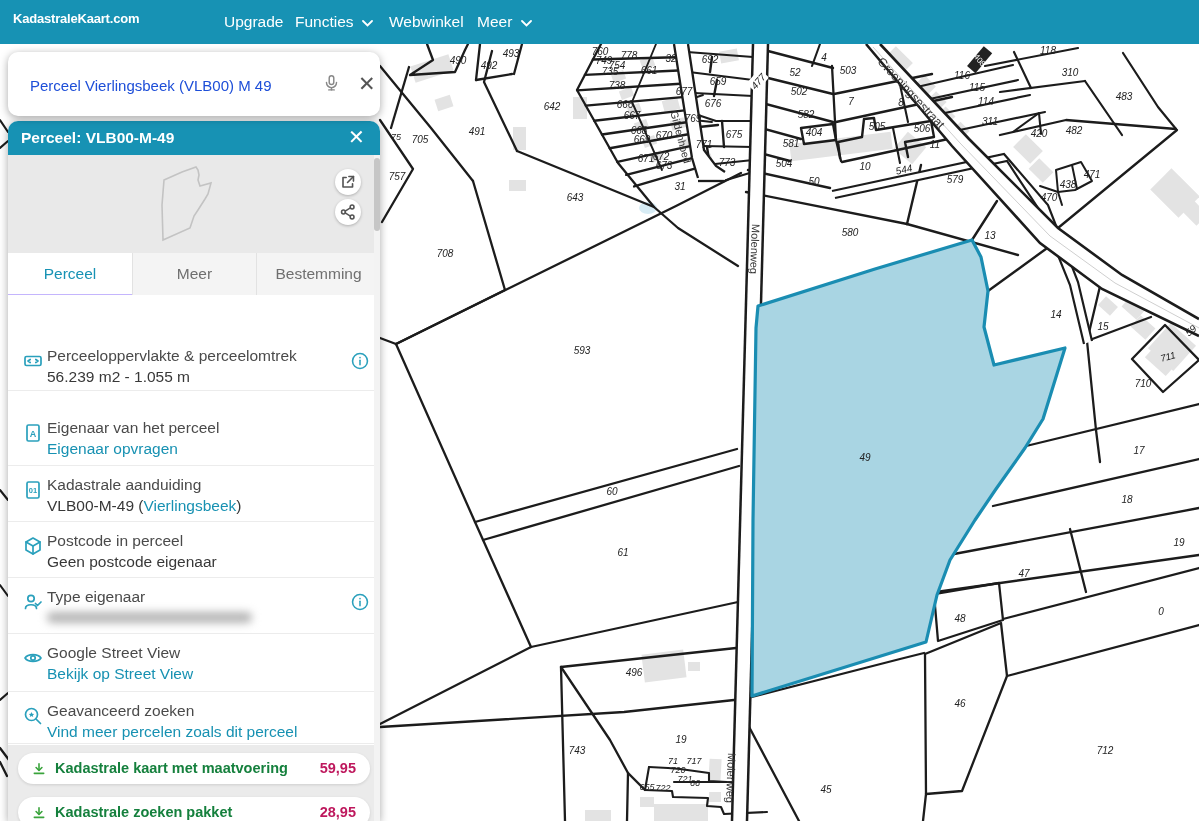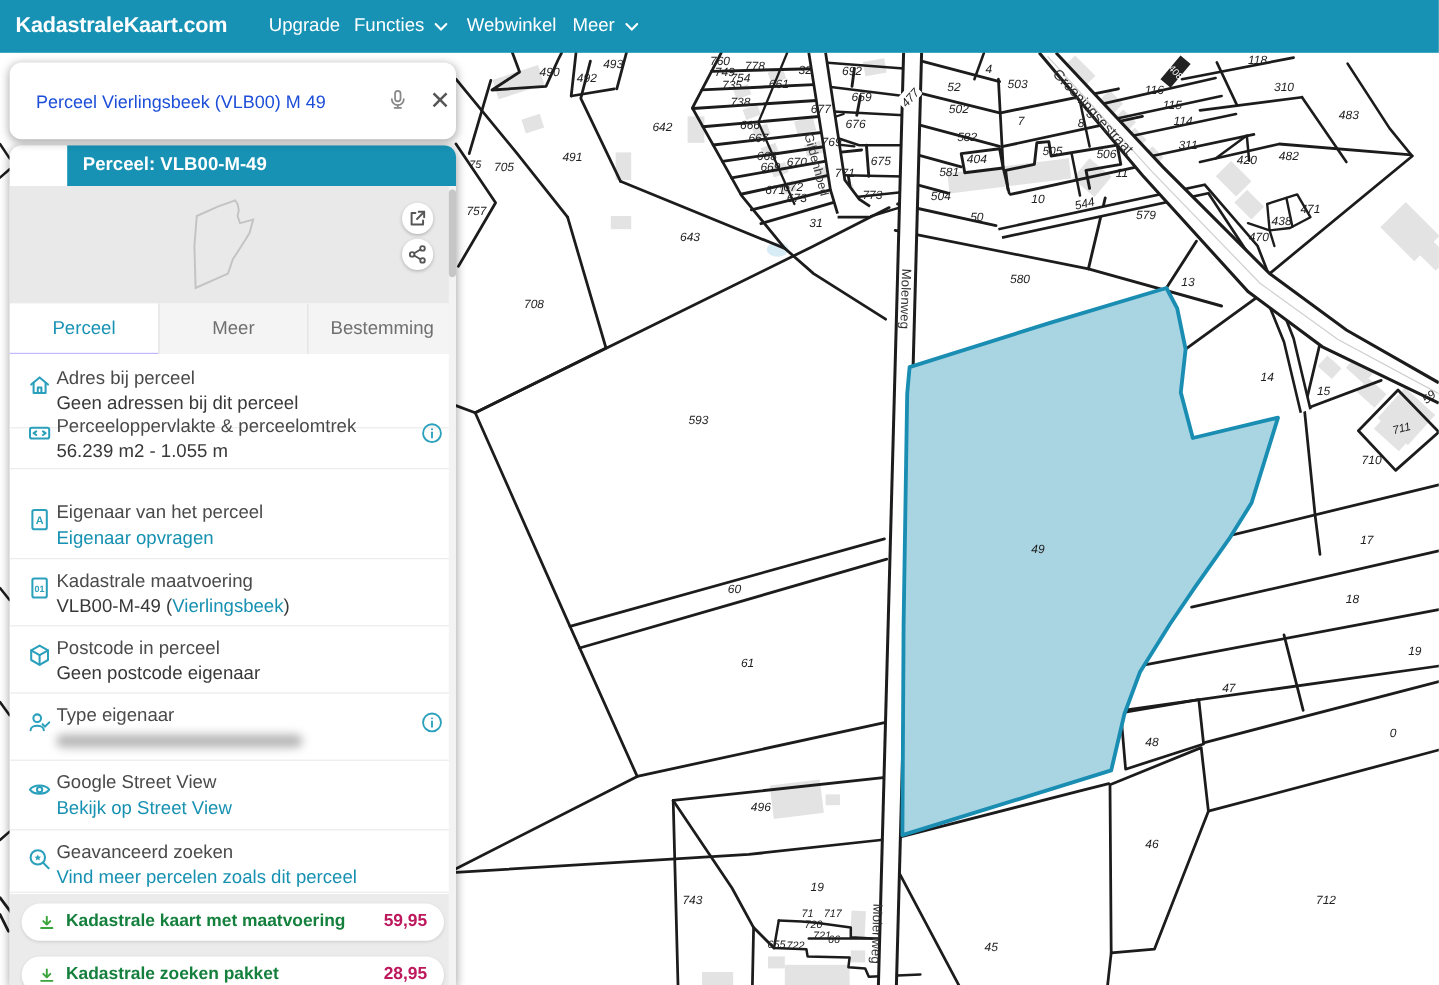--- a/index.html
+++ b/index.html
@@ -1,27 +1,27 @@
 <!DOCTYPE html>
 <html><head><meta charset="utf-8">
 <style>
 html,body{margin:0;padding:0;width:1199px;height:821px;overflow:hidden;
  font-family:"Liberation Sans",sans-serif;background:#fff;}
 .map{position:absolute;left:0;top:0;}
 .topbar{position:absolute;left:0;top:0;width:1199px;height:44px;background:#1792b4;z-index:30;}
-.logo{position:absolute;left:13px;top:11px;color:#fff;font-size:18px;font-weight:bold;letter-spacing:-0.2px;}
+.logo{position:absolute;left:13px;top:11px;color:#fff;font-size:13px;font-weight:bold;letter-spacing:-0.2px;}
 .nav{position:absolute;top:13px;color:#fff;font-size:15.5px;}
 .search{position:absolute;left:8px;top:52px;width:372px;height:64px;background:#fff;border-radius:10px;
  box-shadow:0 2px 8px rgba(0,0,0,0.35);z-index:20;}
 .search .q{position:absolute;left:22px;top:25px;font-size:15px;color:#1d4ed8;}
 .search .mic{position:absolute;left:313px;top:21px;}
 .search .x{position:absolute;left:350px;top:20px;font-size:21px;color:#555;}
 .panel{position:absolute;left:8px;top:121px;width:372px;height:700px;background:#fff;
  border-radius:10px 10px 0 0;box-shadow:0 2px 8px rgba(0,0,0,0.35);z-index:10;overflow:hidden;}
-.phead{position:absolute;left:0;top:0;width:372px;height:34px;background:#1792b4;margin-left:48px;}
+.phead{position:absolute;left:0;top:0;width:372px;height:34px;background:#1792b4;}
 .phead .t{position:absolute;left:13px;top:8px;color:#fff;font-size:15.5px;font-weight:bold;}
 .phead .x{position:absolute;left:340px;top:4px;color:#fff;font-size:20px;}
 .preview{position:absolute;left:0;top:34px;width:372px;height:98px;background:#e9e9e9;}
 .cbtn{position:absolute;width:26px;height:26px;border-radius:50%;background:#fff;
  box-shadow:0 1px 3px rgba(0,0,0,0.25);display:flex;align-items:center;justify-content:center;}
 .tabs{position:absolute;left:0;top:132px;width:372px;height:42px;}
 .tab{position:absolute;top:0;height:42px;width:124px;box-sizing:border-box;background:#f4f4f4;
  color:#6f6f6f;font-size:15.5px;text-align:center;line-height:42px;border-left:1px solid #e2e2e2;}
 .tab.act{background:#fff;color:#1792b4;border-left:none;border-bottom:1px solid #c4b5fd;font-weight:400;}
 .row{position:absolute;left:0;width:372px;border-bottom:1px solid #ececec;box-sizing:border-box;}
@@ -357,31 +357,20 @@
         <path d="M7.9 10 L13.6 6.5 M7.9 12 L13.6 15.5"></path>
       </svg>
     </div>
   <div class="tabs">
     <div class="tab act" style="left:0">Perceel</div>
     <div class="tab" style="left:124px">Meer</div>
     <div class="tab" style="left:248px">Bestemming</div>
   </div>
   <div style="position:absolute;left:0;top:174px;width:372px;height:526px">
   </div>
-  <div class="row" style="top:176px;height:60px">
-      <div class="ric"><svg width="22" height="22" viewBox="0 0 22 22" fill="none" stroke="#2aa0bc" stroke-width="1.7" stroke-linecap="round" stroke-linejoin="round">
-          <path d="M4 10.5 L11 4.5 L18 10.5"></path>
-          <path d="M6 9 V17.5 H16 V9"></path>
-          <path d="M9.5 17.5 V13 H12.5 V17.5"></path>
-        </svg></div>
-      <div class="rtx">
-        <div class="tit">Adres bij perceel</div>
-        <div class="sub">Geen adressen bij dit perceel</div>
-      </div>
-    </div>
     <div class="row" style="top:216px;height:54px">
       <div class="ric"><svg width="22" height="22" viewBox="0 0 22 22" fill="none" stroke="#2aa0bc" stroke-width="1.7" stroke-linecap="round" stroke-linejoin="round">
           <rect x="3" y="6.5" width="16" height="9" rx="1.5"></rect>
           <path d="M8.2 9.5 L6 11 L8.2 12.5"></path>
           <path d="M13.8 9.5 L16 11 L13.8 12.5"></path>
         </svg></div>
       <div class="rtx">
         <div class="tit">Perceeloppervlakte &amp; perceelomtrek</div>
         <div class="sub">56.239 m2 - 1.055 m</div>
       </div>
@@ -400,21 +389,21 @@
         <div class="tit">Eigenaar van het perceel</div>
         <div class="sub link">Eigenaar opvragen</div>
       </div>
     </div>
     <div class="row" style="top:345px;height:56px">
       <div class="ric"><svg width="22" height="22" viewBox="0 0 22 22" fill="none" stroke="#2aa0bc" stroke-width="1.7" stroke-linecap="round" stroke-linejoin="round">
           <rect x="5" y="3" width="12" height="16" rx="1.5"></rect>
           <text x="11" y="14" font-size="7.5" text-anchor="middle" fill="#2aa0bc" stroke="none" font-weight="bold">01</text>
         </svg></div>
       <div class="rtx">
-        <div class="tit">Kadastrale maatvoering</div>
+        <div class="tit">Kadastrale aanduiding</div>
         <div class="sub">VLB00-M-49 (<span class="link">Vierlingsbeek</span>)</div>
       </div>
     </div>
     <div class="row" style="top:401px;height:56px">
       <div class="ric"><svg width="22" height="22" viewBox="0 0 22 22" fill="none" stroke="#2aa0bc" stroke-width="1.7" stroke-linecap="round" stroke-linejoin="round">
           <path d="M11 3 L18 7 V15 L11 19 L4 15 V7 Z"></path>
           <path d="M4 7 L11 11 L18 7"></path>
           <path d="M11 11 V19"></path>
         </svg></div>
       <div class="rtx">

